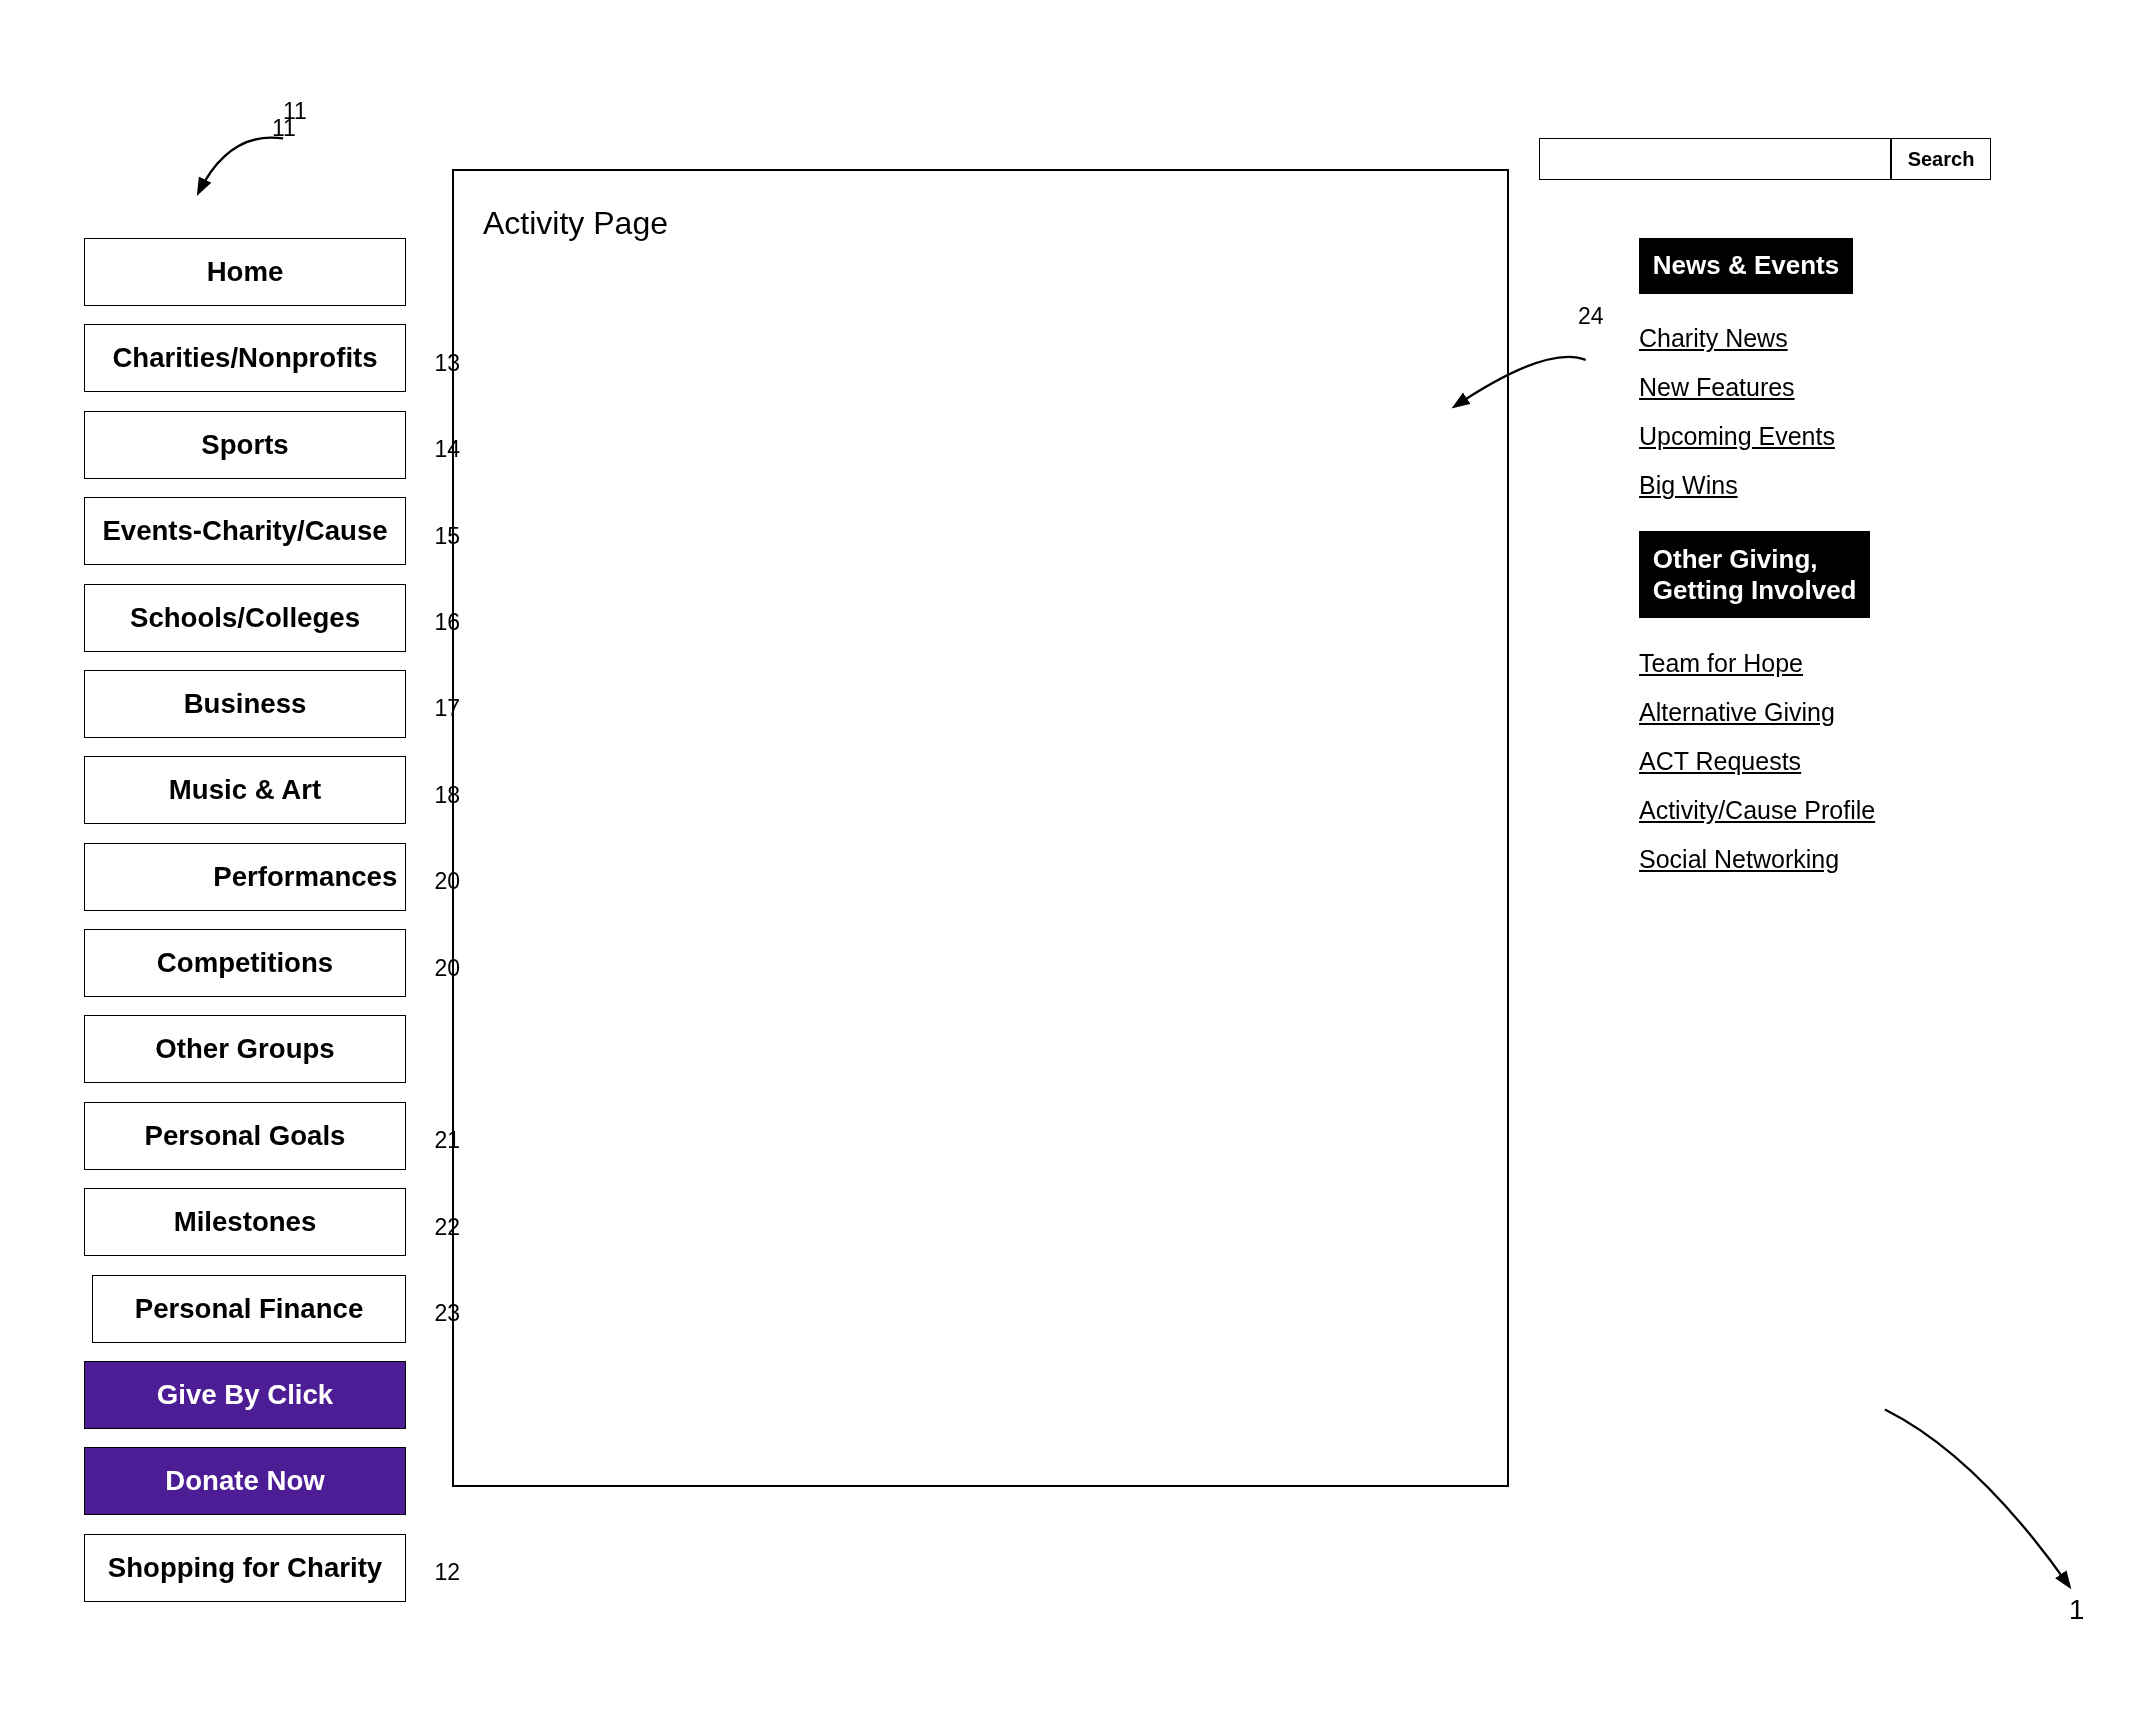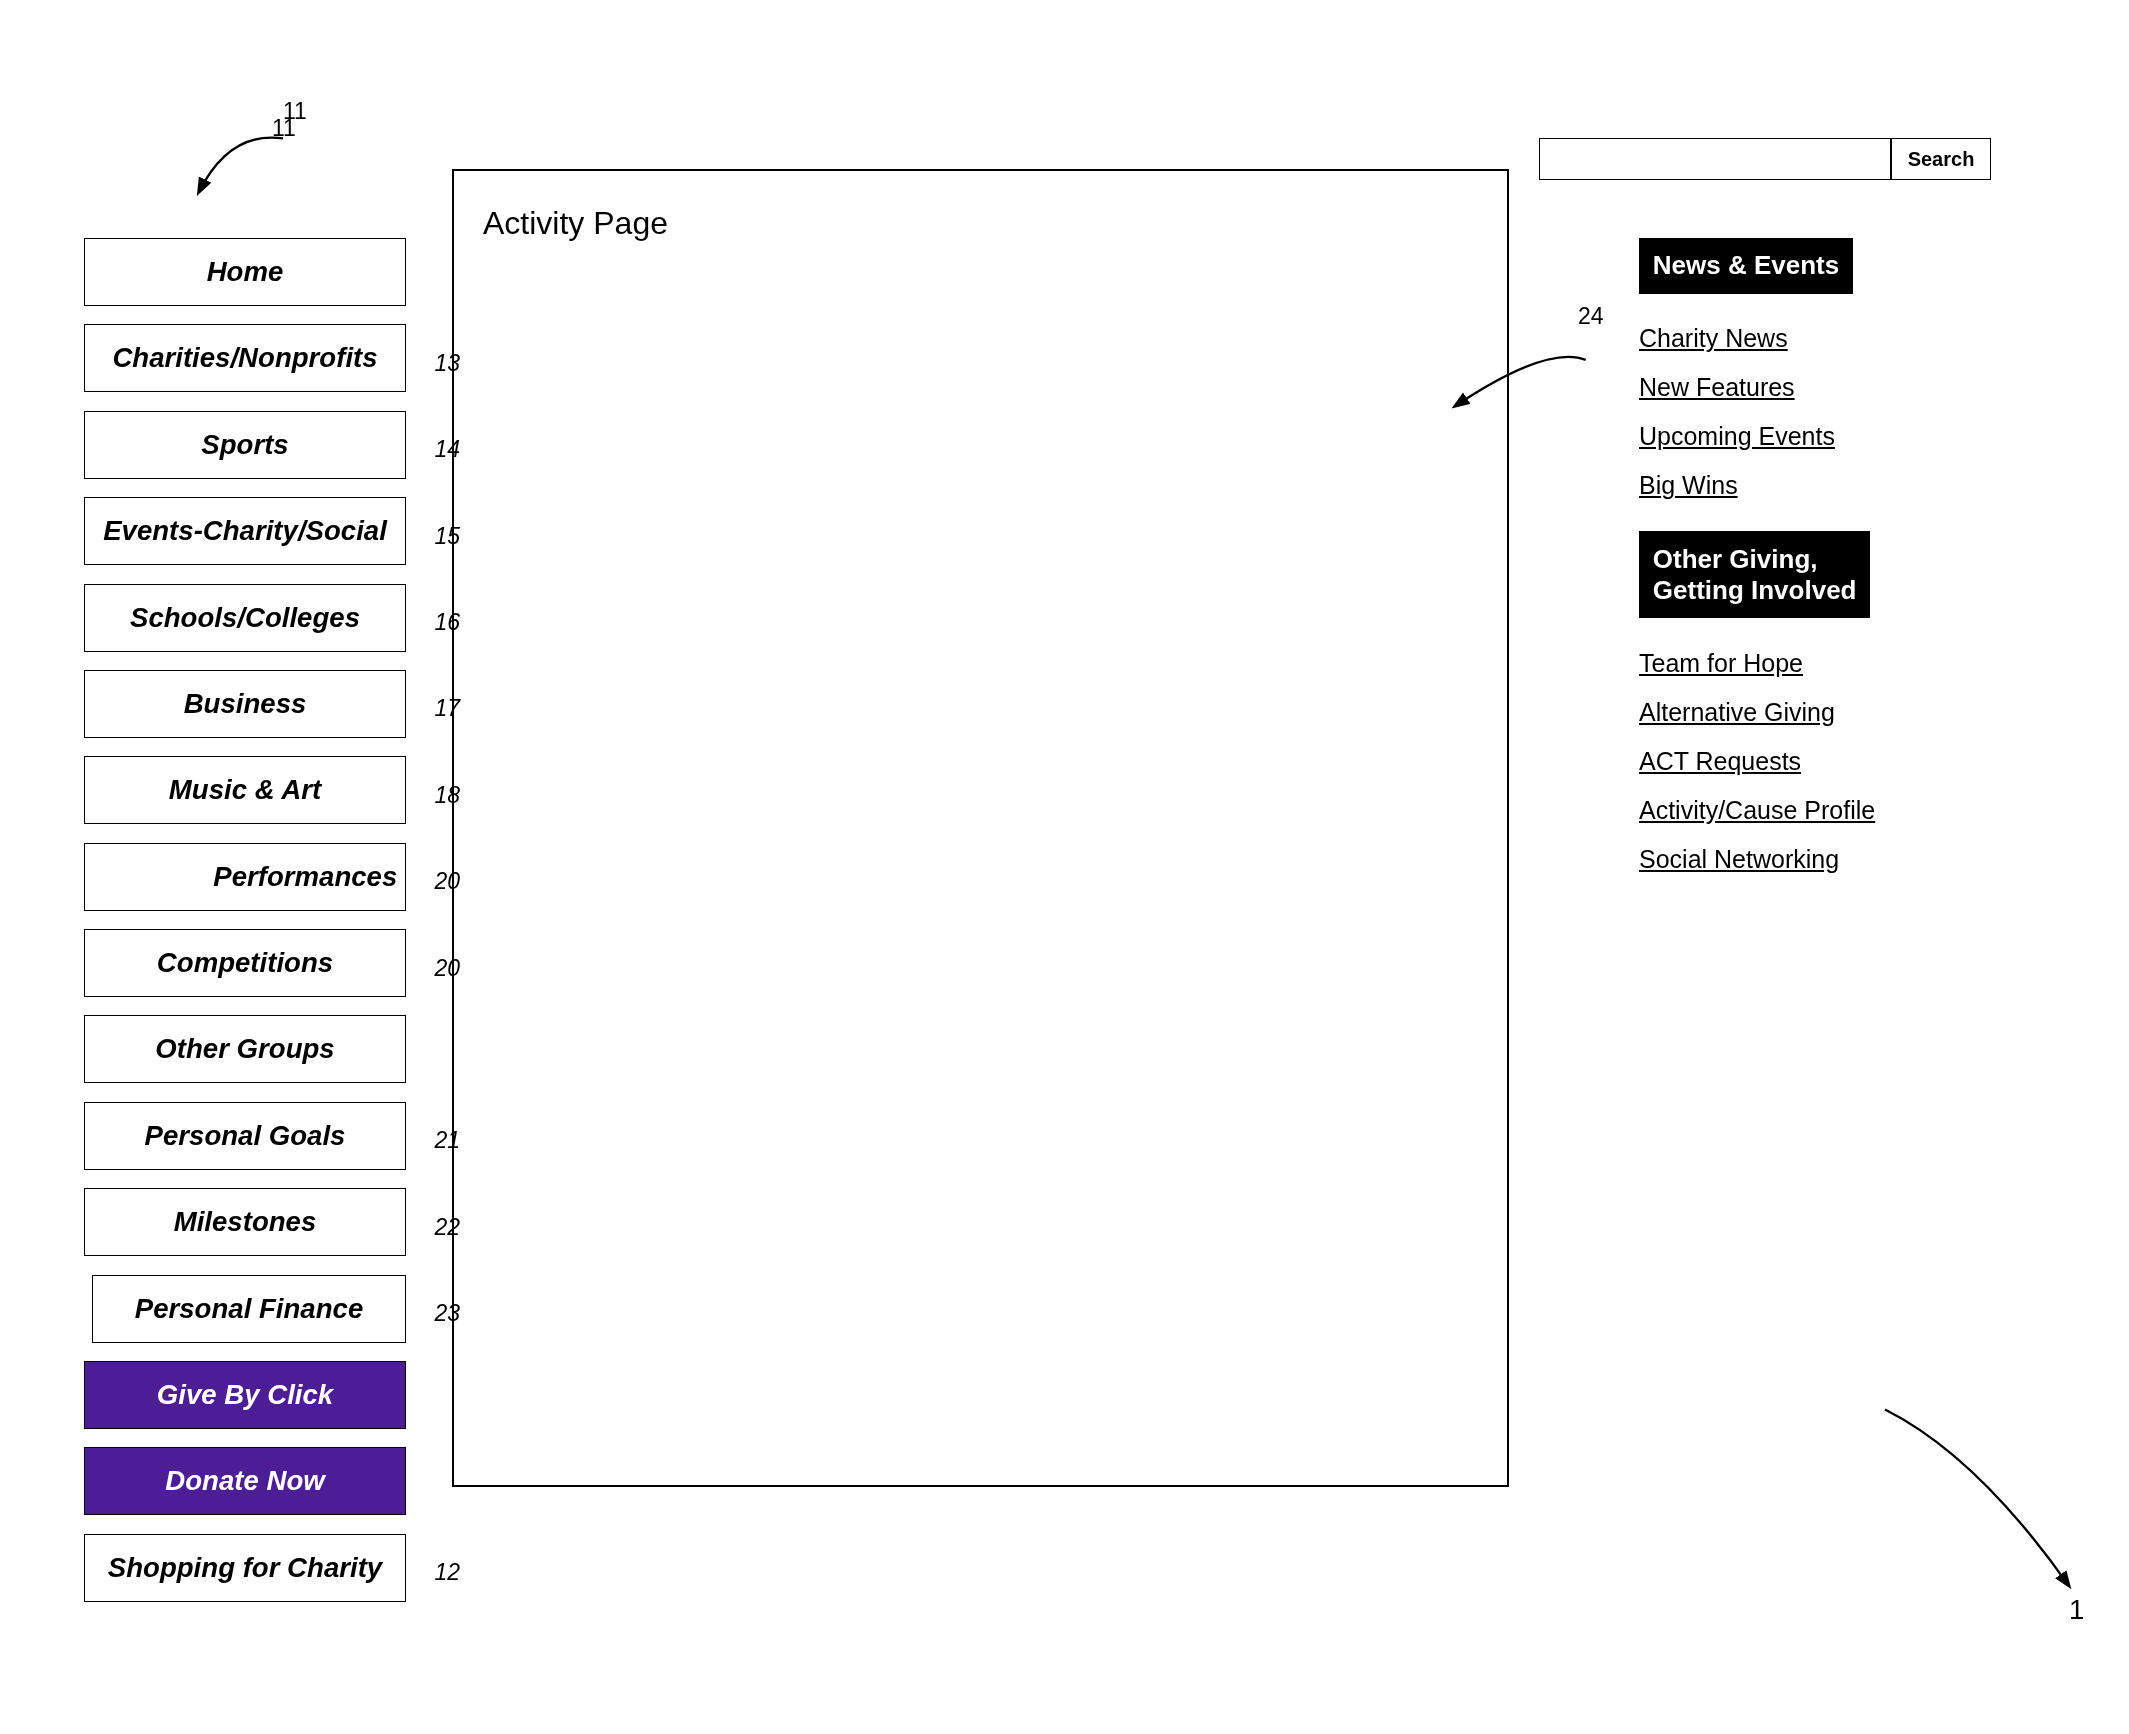--- a/index.html
+++ b/index.html
@@ -42,21 +42,20 @@
 
     
     .sidebar {
       position: absolute;
       top: 238px;
       left: 84px;
       width: 322px;
       display: flex;
       flex-direction: column;
       gap: 0;
-      font-style: italic;
     }
 
     .sidebar-item {
       border: 1.9px solid #000;
       text-align: center;
       padding: 17px 7.7px;
       font-size: 27.6px;
       font-weight: bold;
       background: #fff;
       cursor: pointer;
@@ -172,21 +171,21 @@
     </div>
     <div style="position: relative; display: flex; align-items: center; margin-bottom: 9.2px;">
       <div class="sidebar-item" style="width: 100%;">Charities/Nonprofits</div>
       <span style="position: absolute; right: -54px; top: 50%; transform: translateY(-50%); font-size: 23px;">13</span>
     </div>
     <div style="position: relative; display: flex; align-items: center; margin-bottom: 9.2px;">
       <div class="sidebar-item" style="width: 100%;">Sports</div>
       <span style="position: absolute; right: -54px; top: 50%; transform: translateY(-50%); font-size: 23px;">14</span>
     </div>
     <div style="position: relative; display: flex; align-items: center; margin-bottom: 9.2px;">
-      <div class="sidebar-item" style="width: 100%;">Events-Charity/Social</div>
+      <div class="sidebar-item" style="width: 100%;">Events-Charity/Cause</div>
       <span style="position: absolute; right: -54px; top: 50%; transform: translateY(-50%); font-size: 23px;">15</span>
     </div>
     <div style="position: relative; display: flex; align-items: center; margin-bottom: 9.2px;">
       <div class="sidebar-item" style="width: 100%;">Schools/Colleges</div>
       <span style="position: absolute; right: -54px; top: 50%; transform: translateY(-50%); font-size: 23px;">16</span>
     </div>
     <div style="position: relative; display: flex; align-items: center; margin-bottom: 9.2px;">
       <div class="sidebar-item" style="width: 100%;">Business</div>
       <span style="position: absolute; right: -54px; top: 50%; transform: translateY(-50%); font-size: 23px;">17</span>
     </div>

